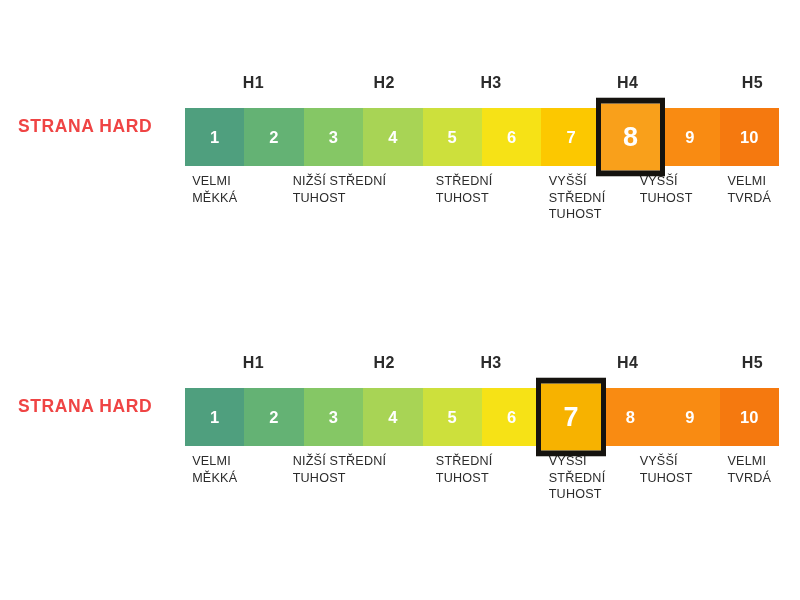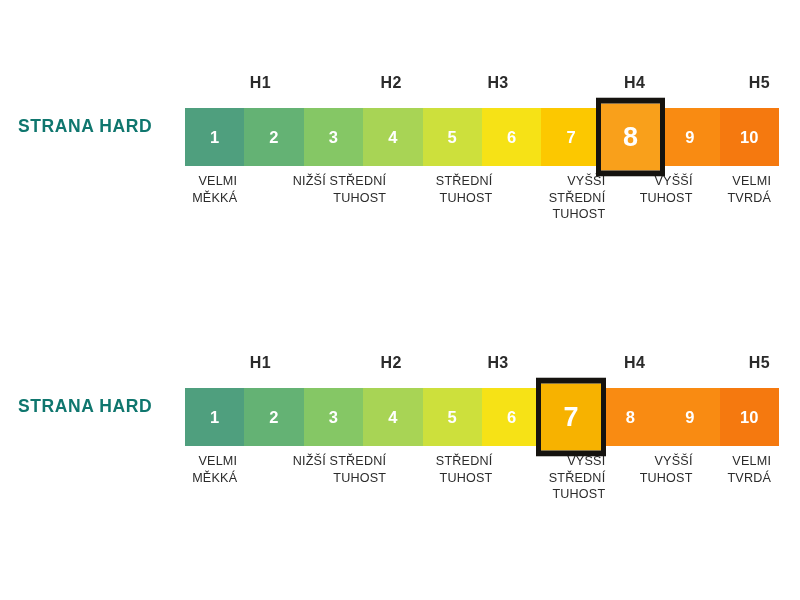--- a/index.html
+++ b/index.html
@@ -29,28 +29,28 @@
     left: 18px;
     width: 158px;
     top: 27px;
     height: 58px;
     display: flex;
     align-items: center;
     justify-content: flex-start;
     font-size: 17.5px;
     font-weight: bold;
     letter-spacing: 0.6px;
-    color: #0f766e;
+    color: #ef4444;
     white-space: nowrap;
   }
 
   
   .h-labels {
     position: absolute;
-    left: 201px;
+    left: 194px;
     top: 4px;
     width: 594px;
     height: 24px;
   }
   .h-label {
     position: absolute;
     top: 0;
     transform: translateX(-50%);
     font-size: 16px;
     font-weight: bold;
@@ -94,21 +94,21 @@
     position: absolute;
     left: 185px;
     top: 103px;
     width: 594px;
     height: 60px;
   }
   .desc {
     position: absolute;
     top: 0;
     transform: translateX(-50%);
-    text-align: right;
+    text-align: left;
     font-size: 12.6px;
     line-height: 16.5px;
     color: #2b2b2b;
     letter-spacing: 0.2px;
     white-space: nowrap;
   }
 </style>
 </head>
 <body>
 

